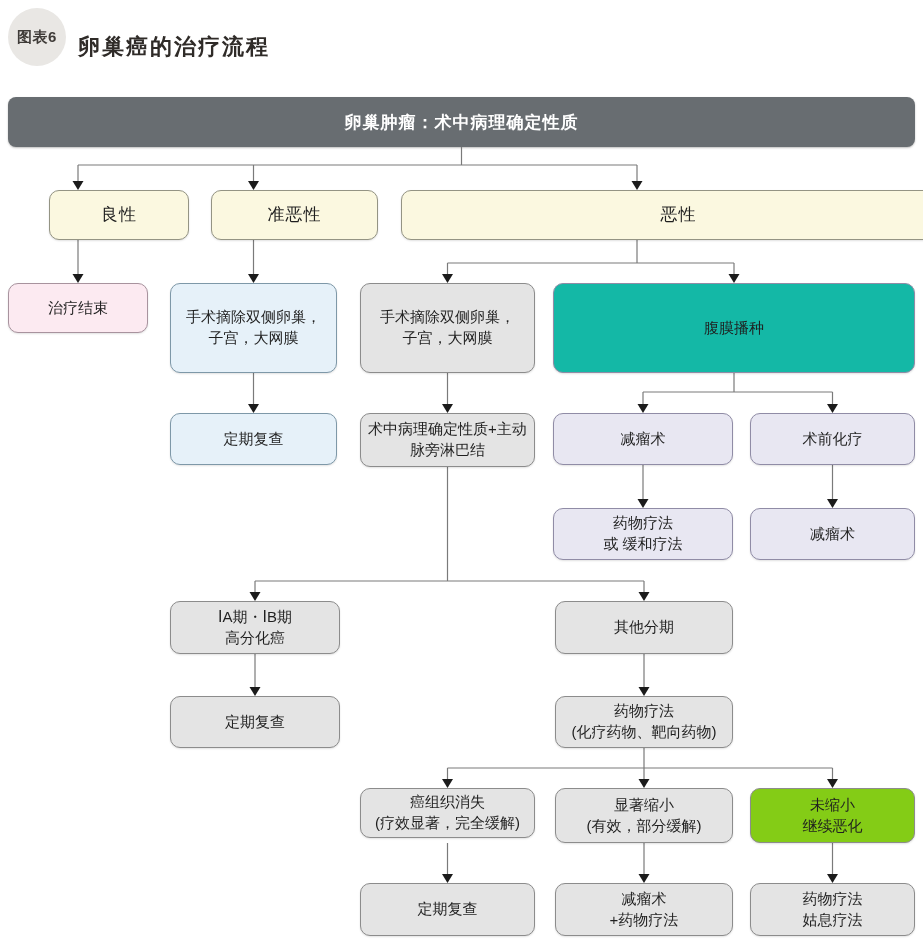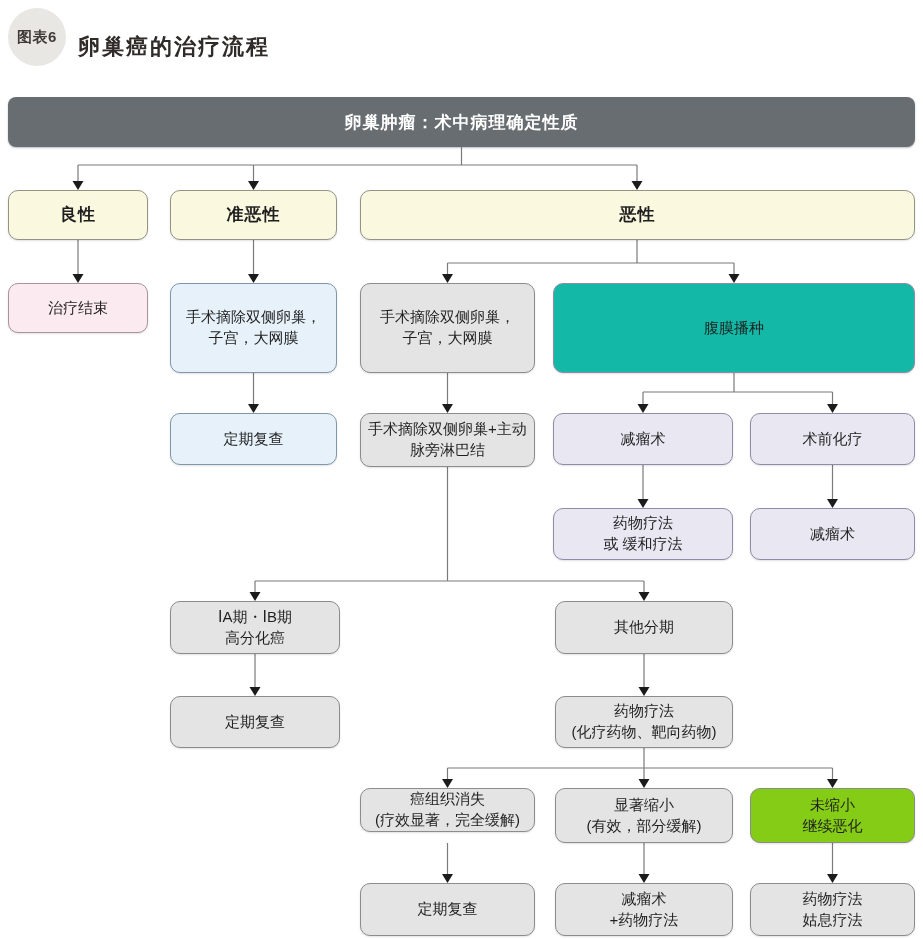--- a/index.html
+++ b/index.html
@@ -30,21 +30,21 @@
   #wires line{stroke:#7a7a7a;stroke-width:1.2;}
   #wires path{fill:#1b1b1b;stroke:none;}
 
   
   .node{
     position:absolute;z-index:1;border-radius:10px;border:1px solid #8c8c8c;
     display:flex;flex-direction:column;align-items:center;justify-content:center;
     font-size:15px;line-height:1.38;color:#1f1f1f;text-align:center;
     box-shadow:0 1px 2px rgba(0,0,0,.12);box-sizing:border-box;padding:2px 4px;
   }
-  .node.lead{font-weight:bold;font-size:17px;letter-spacing:1px;}
+  .node.lead{font-weight:normal;font-size:17px;letter-spacing:1px;margin-left:41px;}
 </style>
 </head>
 <body>
 
 <div id="stage">
   <div class="fig-badge">图表6</div>
   <div class="page-title">卵巢癌的治疗流程</div>
   <div class="header-bar" style="background: rgb(104, 109, 113);">卵巢肿瘤：术中病理确定性质</div>
   <svg id="wires" width="923" height="939">
       <line x1="461.5" y1="147" x2="461.5" y2="165"></line>
@@ -125,21 +125,21 @@
       <div>手术摘除双侧卵巢，</div>
       <div>子宫，大网膜</div>
     </div>
     <div class="node" style="left: 553px; top: 283px; width: 362px; height: 90px; background: #14b8a6; border-color: rgb(144, 140, 166);">
       <div>腹膜播种</div>
     </div>
     <div class="node" style="left: 170px; top: 413px; width: 167px; height: 52px; background: rgb(230, 241, 249); border-color: rgb(126, 152, 168);">
       <div>定期复查</div>
     </div>
     <div class="node" style="left: 360px; top: 413px; width: 175px; height: 54px; background: rgb(228, 228, 228); border-color: rgb(140, 140, 140);">
-      <div>手术摘除双侧卵巢+主动</div>
+      <div>术中病理确定性质+主动</div>
       <div>脉旁淋巴结</div>
     </div>
     <div class="node" style="left: 553px; top: 413px; width: 180px; height: 52px; background: rgb(232, 231, 242); border-color: rgb(144, 140, 166);">
       <div>减瘤术</div>
     </div>
     <div class="node" style="left: 750px; top: 413px; width: 165px; height: 52px; background: rgb(232, 231, 242); border-color: rgb(144, 140, 166);">
       <div>术前化疗</div>
     </div>
     <div class="node" style="left: 553px; top: 508px; width: 180px; height: 52px; background: rgb(232, 231, 242); border-color: rgb(144, 140, 166);">
       <div>药物疗法</div>
@@ -155,21 +155,21 @@
     <div class="node" style="left: 555px; top: 601px; width: 178px; height: 53px; background: rgb(228, 228, 228); border-color: rgb(140, 140, 140);">
       <div>其他分期</div>
     </div>
     <div class="node" style="left: 170px; top: 696px; width: 170px; height: 52px; background: rgb(228, 228, 228); border-color: rgb(140, 140, 140);">
       <div>定期复查</div>
     </div>
     <div class="node" style="left: 555px; top: 696px; width: 178px; height: 52px; background: rgb(228, 228, 228); border-color: rgb(140, 140, 140);">
       <div>药物疗法</div>
       <div>(化疗药物、靶向药物)</div>
     </div>
-    <div class="node" style="left: 360px; top: 788px; width: 175px; height: 44px; background: rgb(228, 228, 228); border-color: rgb(140, 140, 140);">
+    <div class="node" style="left: 360px; top: 788px; width: 175px; height: 50px; background: rgb(228, 228, 228); border-color: rgb(140, 140, 140);">
       <div>癌组织消失</div>
       <div>(疗效显著，完全缓解)</div>
     </div>
     <div class="node" style="left: 555px; top: 788px; width: 178px; height: 55px; background: rgb(228, 228, 228); border-color: rgb(140, 140, 140);">
       <div>显著缩小</div>
       <div>(有效，部分缓解)</div>
     </div>
     <div class="node" style="left: 750px; top: 788px; width: 165px; height: 55px; background: #84cc16; border-color: rgb(140, 140, 140);">
       <div>未缩小</div>
       <div>继续恶化</div>

